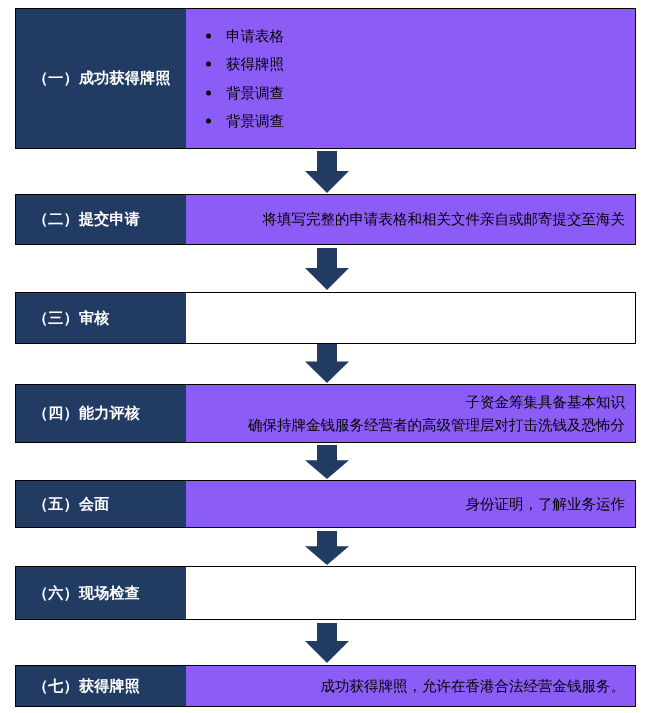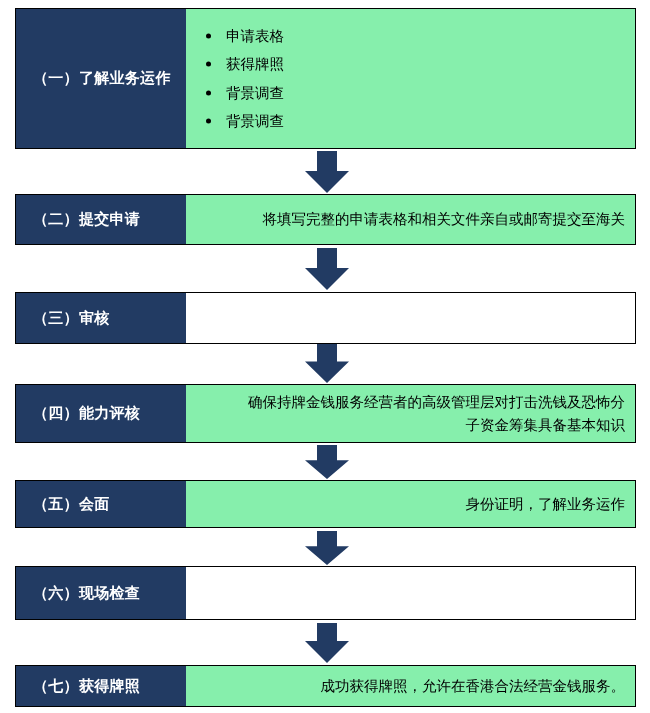--- a/index.html
+++ b/index.html
@@ -49,21 +49,21 @@
   .step-label .num {
     display: inline-block;
     min-width: 38px;
   }
   .step-label .name {
     display: inline-block;
   }
 
   .step-body {
     flex: 1 1 auto;
-    background: #86efac;
+    background: #8b5cf6;
     box-sizing: border-box;
     padding: 0 10px 0 14px;
     display: flex;
     flex-direction: column;
     justify-content: center;
     font-size: 14.5px;
     line-height: 1.55;
     color: #000000;
   }
 
@@ -106,21 +106,21 @@
   }
   .arrow svg { display: block; }
 </style>
 </head>
 <body>
 
 <div id="flowchart">
     <div class="step-row" style="top: 8px; min-height: 141px;">
       <div class="step-label">
         <span class="num">（一）</span>
-        <span class="name">了解业务运作</span>
+        <span class="name">成功获得牌照</span>
       </div>
       <div class="step-body">
         <ul class="bullet-list">
           <li>申请表格</li>
           <li>获得牌照</li>
           <li>背景调查</li>
           <li>背景调查</li>
         </ul>
       </div>
     </div>
@@ -153,22 +153,22 @@
       <svg width="44" height="39" viewBox="0 0 44 39" aria-hidden="true">
             <polygon points="12,0 32,0 32,17.549999999999997 44,17.549999999999997 22,39 0,17.549999999999997 12,17.549999999999997" fill="currentColor"></polygon>
           </svg>
     </div>
     <div class="step-row" style="top: 384px; min-height: 59px;">
       <div class="step-label">
         <span class="num">（四）</span>
         <span class="name">能力评核</span>
       </div>
       <div class="step-body">
+        <span class="body-line">子资金筹集具备基本知识</span>
         <span class="body-line">确保持牌金钱服务经营者的高级管理层对打击洗钱及恐怖分</span>
-        <span class="body-line">子资金筹集具备基本知识</span>
       </div>
     </div>
     <div class="arrow" style="top: 445px;">
       <svg width="44" height="34" viewBox="0 0 44 34" aria-hidden="true">
             <polygon points="12,0 32,0 32,15.299999999999997 44,15.299999999999997 22,34 0,15.299999999999997 12,15.299999999999997" fill="currentColor"></polygon>
           </svg>
     </div>
     <div class="step-row" style="top: 480px; min-height: 48px;">
       <div class="step-label">
         <span class="num">（五）</span>

